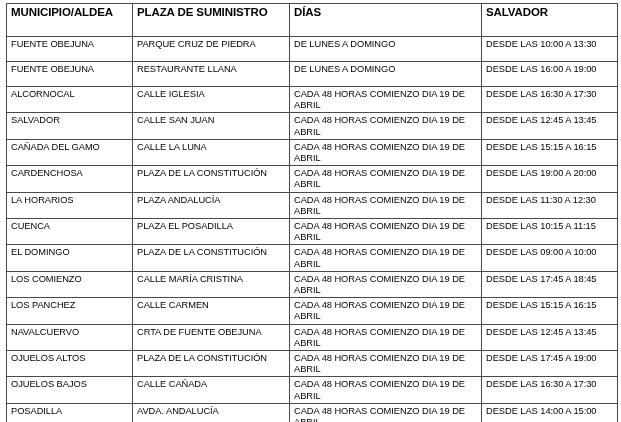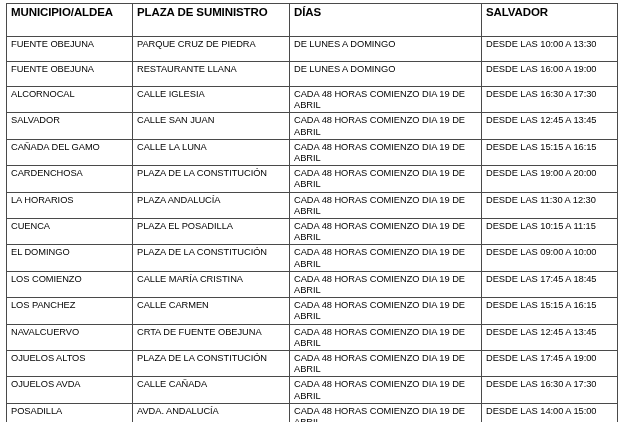--- a/index.html
+++ b/index.html
@@ -269,21 +269,21 @@
           </td>
           <td>
             <span class="cell-text">CADA 48 HORAS COMIENZO DIA 19 DE ABRIL</span>
           </td>
           <td>
             <span class="cell-text">DESDE LAS 17:45 A 19:00</span>
           </td>
         </tr>
         <tr>
           <td>
-            <span class="cell-text">OJUELOS AVDA</span>
+            <span class="cell-text">OJUELOS BAJOS</span>
           </td>
           <td>
             <span class="cell-text">CALLE CAÑADA</span>
           </td>
           <td>
             <span class="cell-text">CADA 48 HORAS COMIENZO DIA 19 DE ABRIL</span>
           </td>
           <td>
             <span class="cell-text">DESDE LAS 16:30 A 17:30</span>
           </td>

